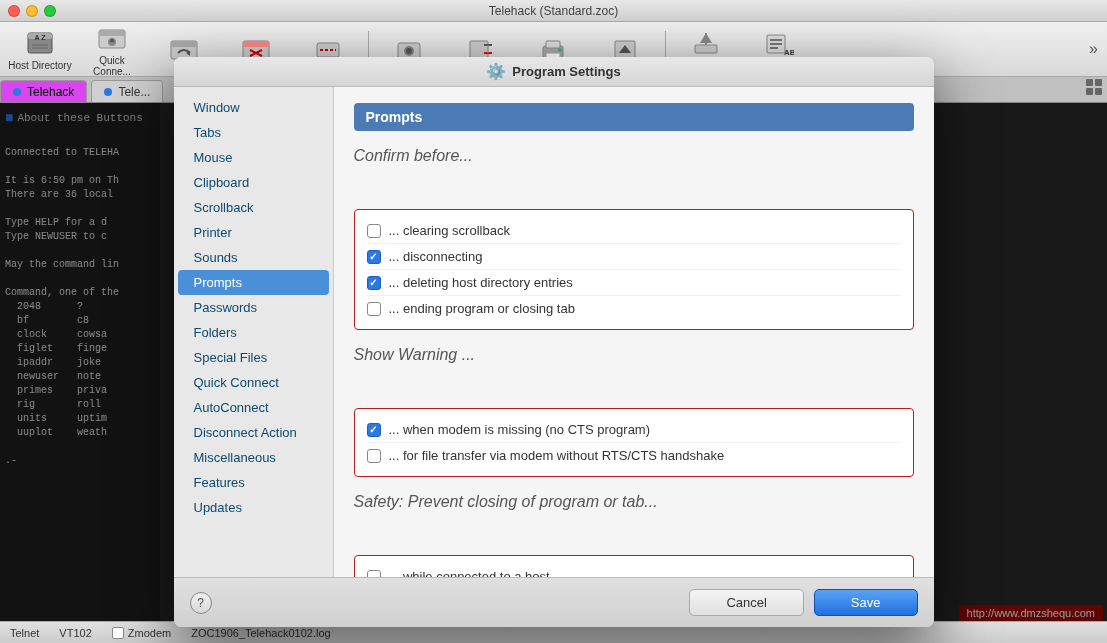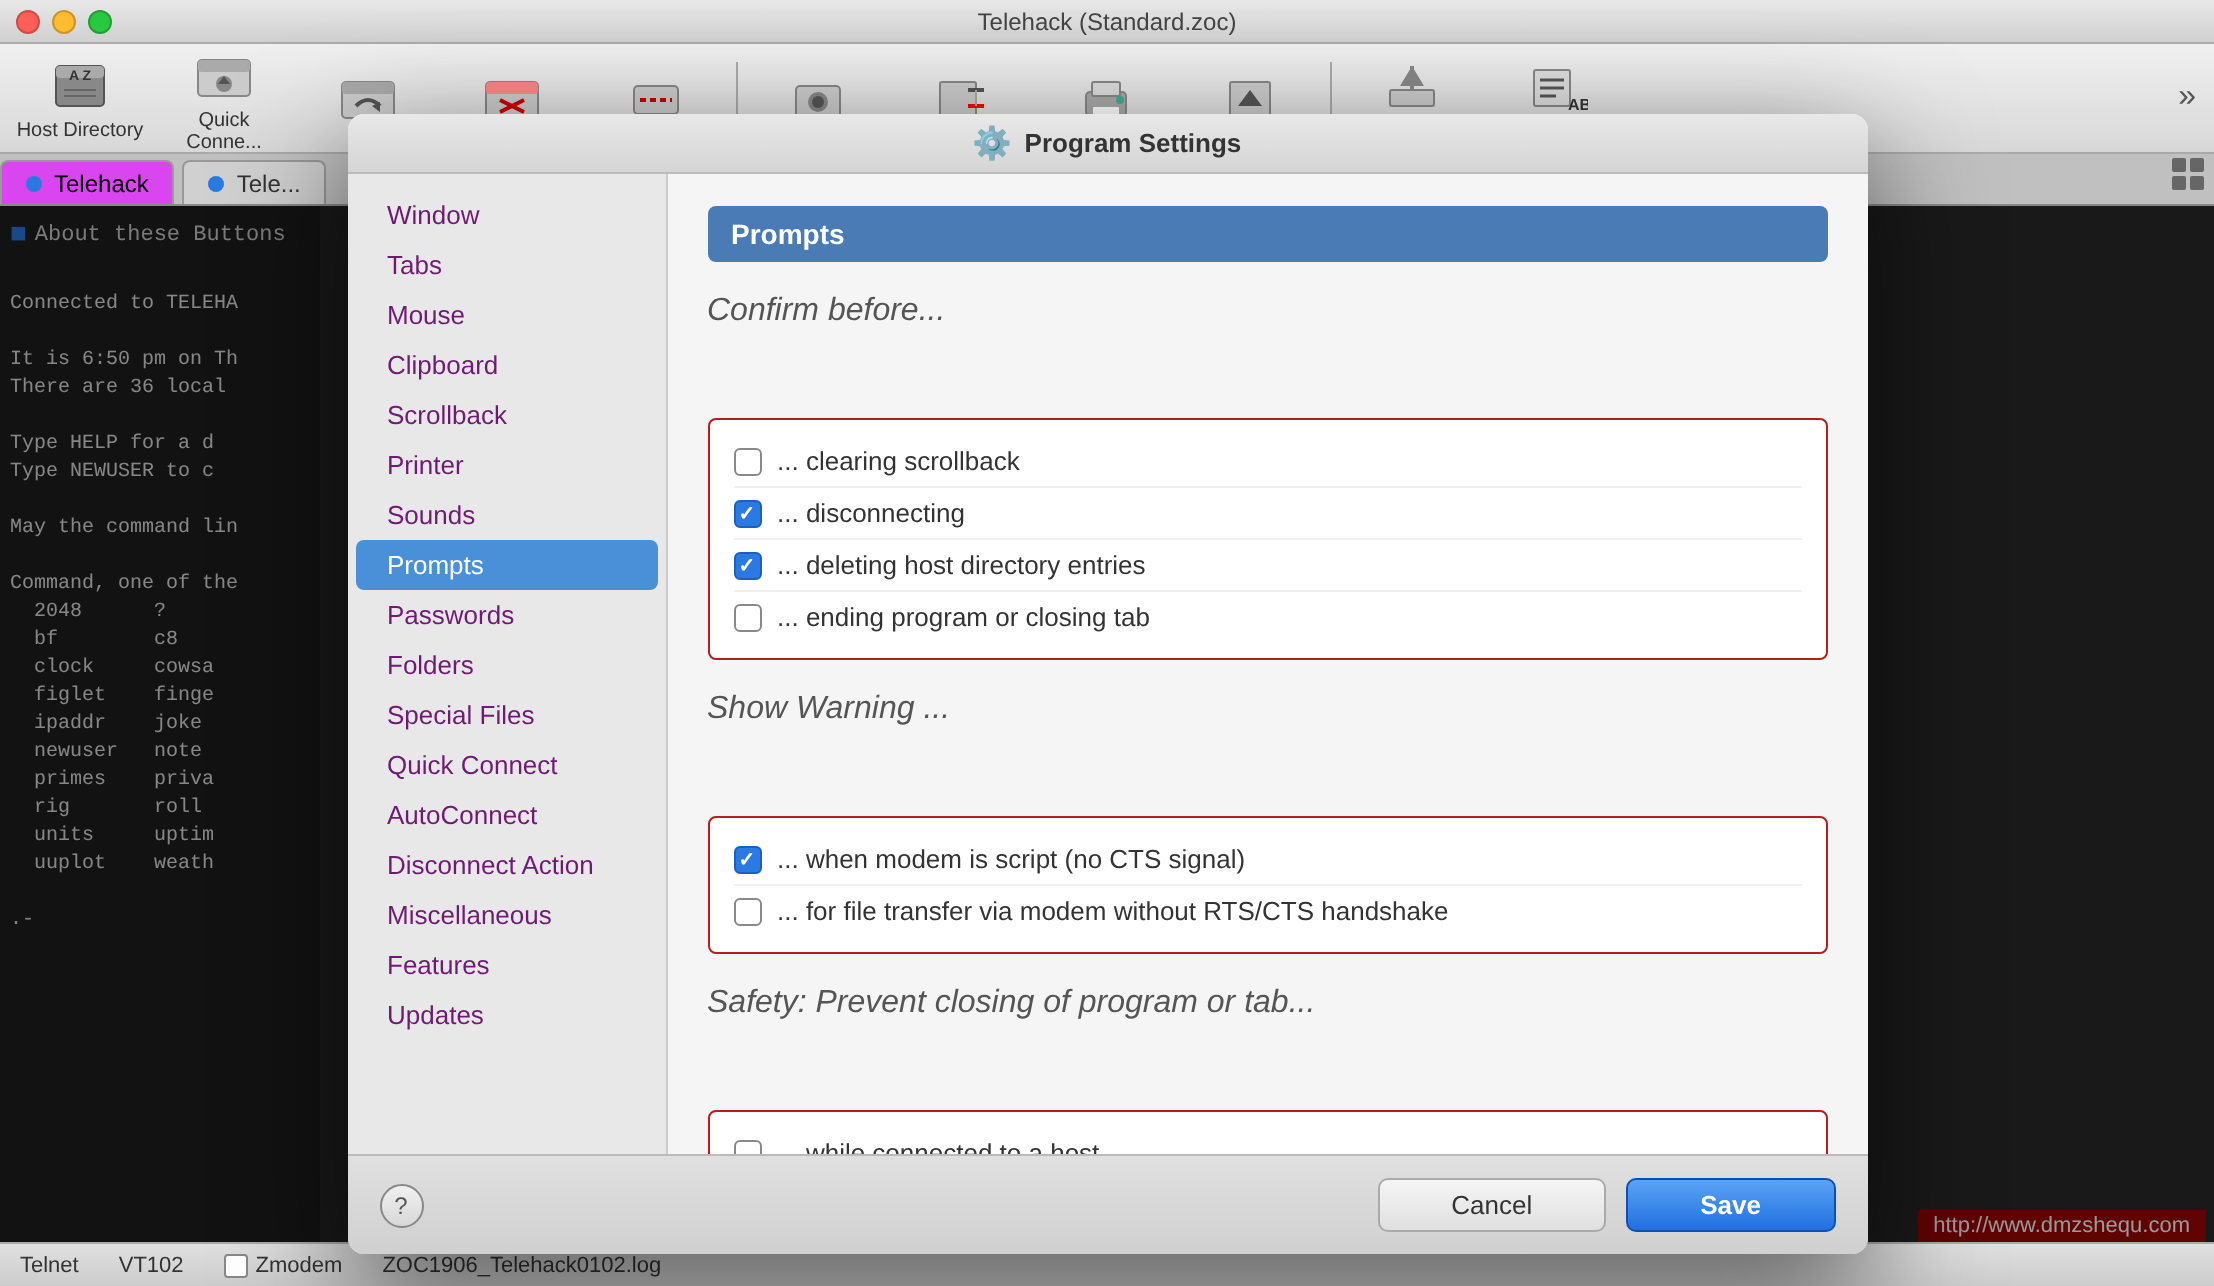--- a/index.html
+++ b/index.html
@@ -215,21 +215,21 @@
       width: 160px;
       background: #e8e8e8;
       border-right: 1px solid #ccc;
       padding: 8px 0;
       overflow-y: auto;
     }
     .sidebar-item {
       padding: 5px 16px;
       cursor: pointer;
       font-size: 13px;
-      color: #701a75;
+      color: #0c4a6e;
       border-radius: 4px;
       margin: 0 4px;
     }
     .sidebar-item.active {
       background: #4a90d9;
       color: white;
     }
 
     
     .main-panel {
@@ -336,21 +336,21 @@
     }
     .btn-cancel {
       background: linear-gradient(to bottom, #f5f5f5, #e0e0e0);
       border-color: #aaa;
       color: #333;
     }
     .btn-save {
       background: linear-gradient(to bottom, #5ba3f5, #2070e0);
       border-color: #1050b0;
       color: white;
-      font-weight: 700;
+      font-weight: 400;
     }
 
     
     .status-bar {
       height: 22px;
       background: linear-gradient(to bottom, #e0e0e0, #ccc);
       border-top: 1px solid #aaa;
       display: flex;
       align-items: center;
       padding: 0 10px;
@@ -628,21 +628,21 @@
               <div class="checkbox-item">
                 <div class="cb"></div>
                 <span>... ending program or closing tab</span>
               </div>
             </div>
 
             <div class="group-label">Show Warning ...</div>
             <div class="checkbox-group">
               <div class="checkbox-item">
                 <div class="cb checked"></div>
-                <span>... when modem is script (no CTS signal)</span>
+                <span>... when modem is missing (no CTS program)</span>
               </div>
               <div class="checkbox-item">
                 <div class="cb"></div>
                 <span>... for file transfer via modem without RTS/CTS handshake</span>
               </div>
             </div>
 
             <div class="group-label">Safety: Prevent closing of program or tab...</div>
             <div class="checkbox-group">
               <div class="checkbox-item">

